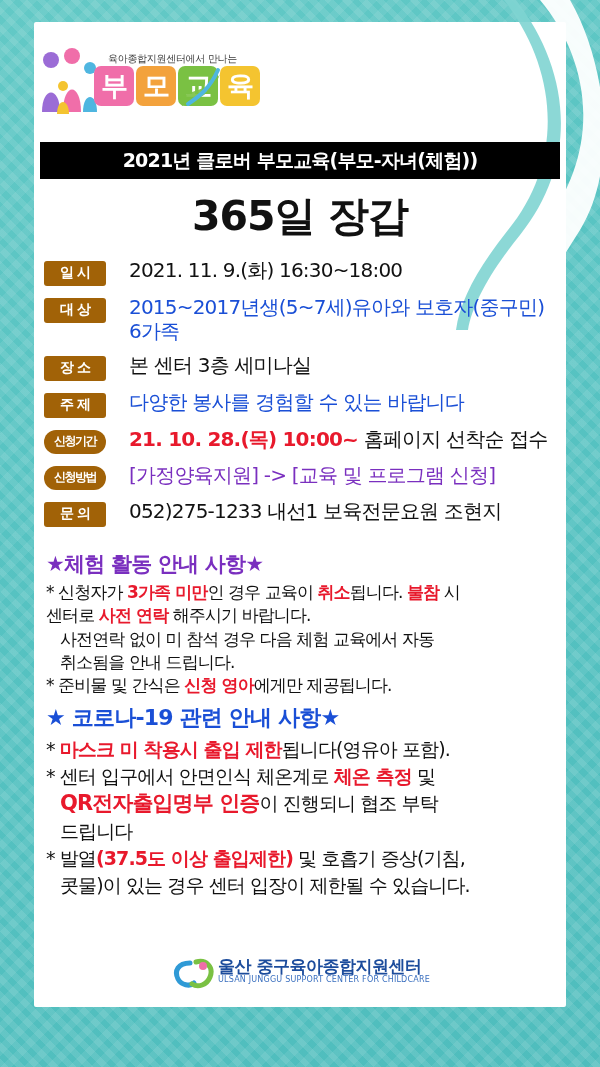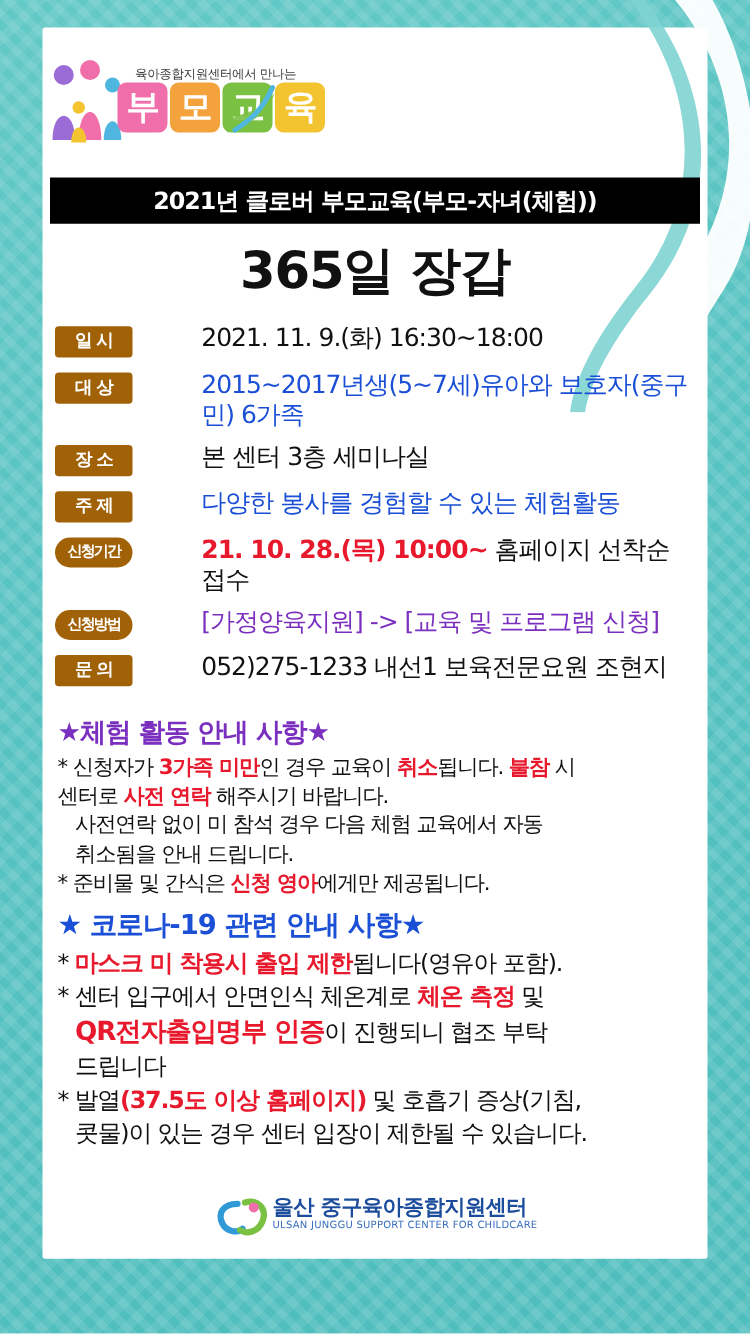--- a/index.html
+++ b/index.html
@@ -119,26 +119,25 @@
     font-weight: bold;
     text-align: center;
     padding: 3px 0 4px;
     border-radius: 3px;
     letter-spacing: -1px;
     margin-top: 3px;
   }
   .badge.sm { font-size: 12px; letter-spacing: -1.5px; border-radius: 12px; }
   .val {
     flex: 1 1 auto;
-    padding-left: 11px;
+    padding-left: 23px;
     font-size: 20px;
     color: #111111;
     letter-spacing: -0.8px;
     line-height: 1.22;
-    margin-left: 44px;
   }
   .val.blue { color: #1a4fd6; }
   .val.purple { color: #7a2fbf; }
   .redb { color: #e8192c; font-weight: bold; }
 
   
   .notice {
     padding: 4px 10px 0 12px;
   }
   .notice-h {
@@ -237,21 +236,21 @@
         <div class="val blue">2015~2017년생(5~7세)유아와 보호자(중구민) 6가족</div>
       </div>
 
       <div class="info-row">
         <div class="badge">장 소</div>
         <div class="val">본 센터 3층 세미나실</div>
       </div>
 
       <div class="info-row">
         <div class="badge">주 제</div>
-        <div class="val blue">다양한 봉사를 경험할 수 있는 체험활동</div>
+        <div class="val blue">다양한 봉사를 경험할 수 있는 바랍니다</div>
       </div>
 
       <div class="info-row">
         <div class="badge sm">신청기간</div>
         <div class="val">
           <span class="redb">21. 10. 28.(목) 10:00~</span>
           <span> 홈페이지 선착순 접수</span>
         </div>
       </div>
 
@@ -290,21 +289,21 @@
         * <span class="redb">마스크 미 착용시 출입 제한</span>됩니다(영유아 포함).
       </div>
       <div class="nline big">
         * 센터 입구에서 안면인식 체온계로 <span class="redb">체온 측정</span> 및
       </div>
       <div class="nline big indent">
         <span class="redb" style="font-size:21px;">QR전자출입명부 인증</span>이 진행되니 협조 부탁
       </div>
       <div class="nline big indent">드립니다</div>
       <div class="nline big">
-        * 발열<span class="redb">(37.5도 이상 홈페이지)</span> 및 호흡기 증상(기침,
+        * 발열<span class="redb">(37.5도 이상 출입제한)</span> 및 호흡기 증상(기침,
       </div>
       <div class="nline big indent">콧물)이 있는 경우 센터 입장이 제한될 수 있습니다.</div>
     </div>
 
   </div>
 
   <div class="footer">
     <svg class="footer-mark" viewBox="0 0 46 34">
       <path d="M20 6 C 8 6, 4 14, 8 22 C 11 28, 20 30, 24 26" stroke="#2f9ad6" stroke-width="5" fill="none" stroke-linecap="round"></path>
       <path d="M26 5 C 36 2, 44 10, 40 20 C 37 28, 28 31, 22 27" stroke="#7ac143" stroke-width="5" fill="none" stroke-linecap="round"></path>

